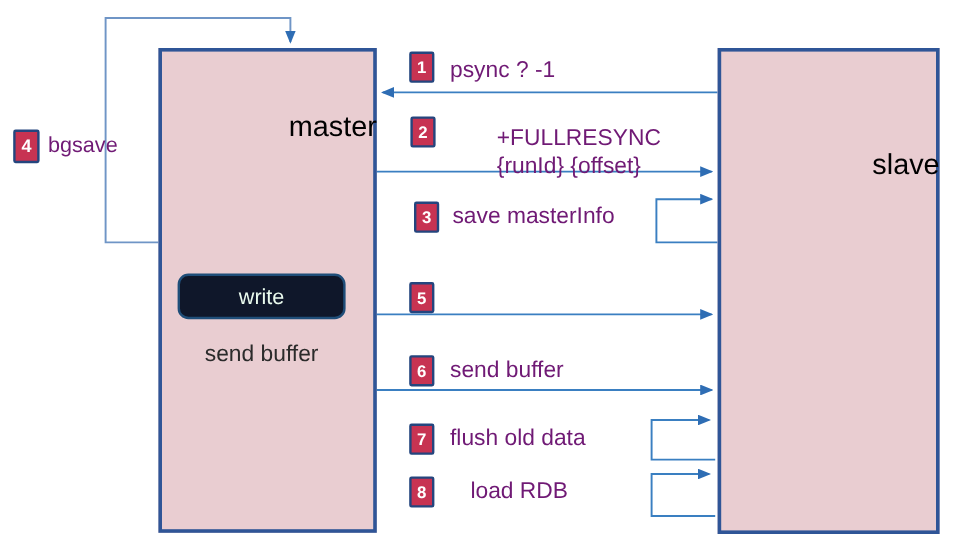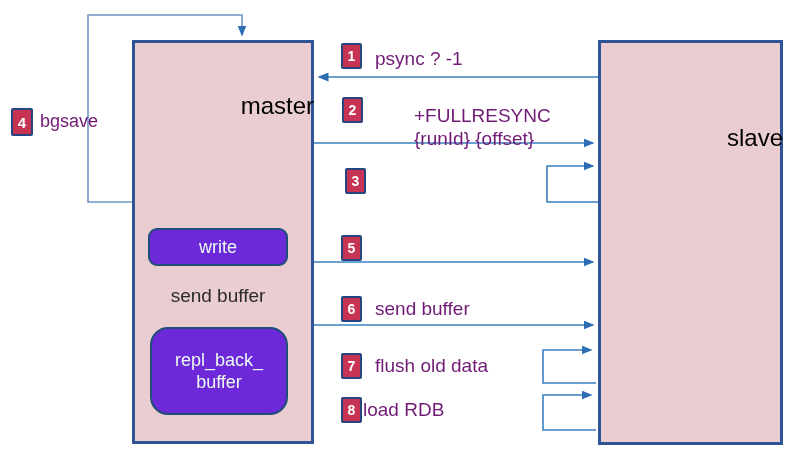--- a/index.html
+++ b/index.html
@@ -15,21 +15,21 @@
   .node {
     position:absolute; box-sizing:border-box;
     background:#e9cdd1; border:3px solid #2f5597;
   }
   .node-label {
     position:absolute; text-align:right;
     font-size:24px; color:#000000;
   }
   .greenbox {
     position:absolute; box-sizing:border-box;
-    background:#6d28d9; border:2.5px solid #1f4e79;
+    background:#0f172a; border:2.5px solid #1f4e79;
     color:#eafbee; display:flex; align-items:center; justify-content:center;
     font-size:18px; text-align:center; white-space:pre-line; line-height:22px;
   }
   .step-badge {
     position:absolute; box-sizing:border-box;
     width:21px; height:26px;
     background:#c73352; border:2.5px solid #24457e; border-radius:2px;
     color:#ffffff; font-size:14px; font-weight:bold;
     display:flex; align-items:center; justify-content:center;
   }
@@ -72,39 +72,38 @@
   </svg>
 
   <div class="node" style="left:132px; top:40px; width:182px; height:404px;"></div>
   <div class="node-label" style="left:132px; top:92px; width:182px;">master</div>
 
   <div class="node" style="left:598px; top:40px; width:185px; height:405px;"></div>
   <div class="node-label" style="left:598px; top:89px; width:185px;margin-top:35px;">slave</div>
 
   <div class="greenbox" style="left:148px; top:228px; width:140px; height:38px; border-radius:9px;">write</div>
   <div class="abs" style="left:148px; top:285px; width:140px; text-align:center; font-size:19px;">send buffer</div>
-  <div class="greenbox" style="left:150px; top:327px; width:138px; height:88px; border-radius:18px;">repl_back_
-buffer</div>
 
   <div class="step-badge" style="left:341px; top:43px;">1</div>
   <div class="step-label" style="left:375px; top:47px;">psync ? -1</div>
 
   <div class="step-badge" style="left:342px; top:97px;">2</div>
   <div class="step-label two-line" style="left:374px; top:104px;margin-left:40px;">+FULLRESYNC
 {runId} {offset}</div>
 
   <div class="step-badge" style="left:345px; top:168px;">3</div>
+  <div class="step-label" style="left:377px; top:169px;">save masterInfo</div>
 
   <div class="step-badge" style="left:11px; top:108px; width:22px; height:28px; font-size:15px;">4</div>
   <div class="step-label side-label" style="left:40px; top:109px;">bgsave</div>
 
   <div class="step-badge" style="left:341px; top:235px;">5</div>
 
   <div class="step-badge" style="left:341px; top:296px;">6</div>
   <div class="step-label" style="left:375px; top:297px;">send buffer</div>
 
   <div class="step-badge" style="left:341px; top:353px;">7</div>
   <div class="step-label" style="left:375px; top:354px;">flush old data</div>
 
   <div class="step-badge" style="left:341px; top:397px;">8</div>
-  <div class="step-label" style="left:363px; top:398px;">load RDB</div>
+  <div class="step-label" style="left:392px; top:398px;">load RDB</div>
 
 </div>
 
 </body></html>

